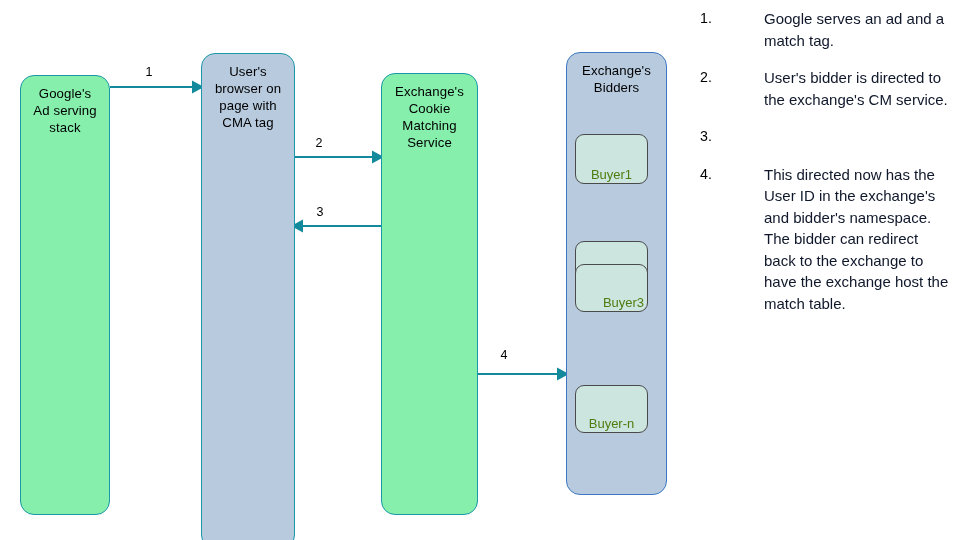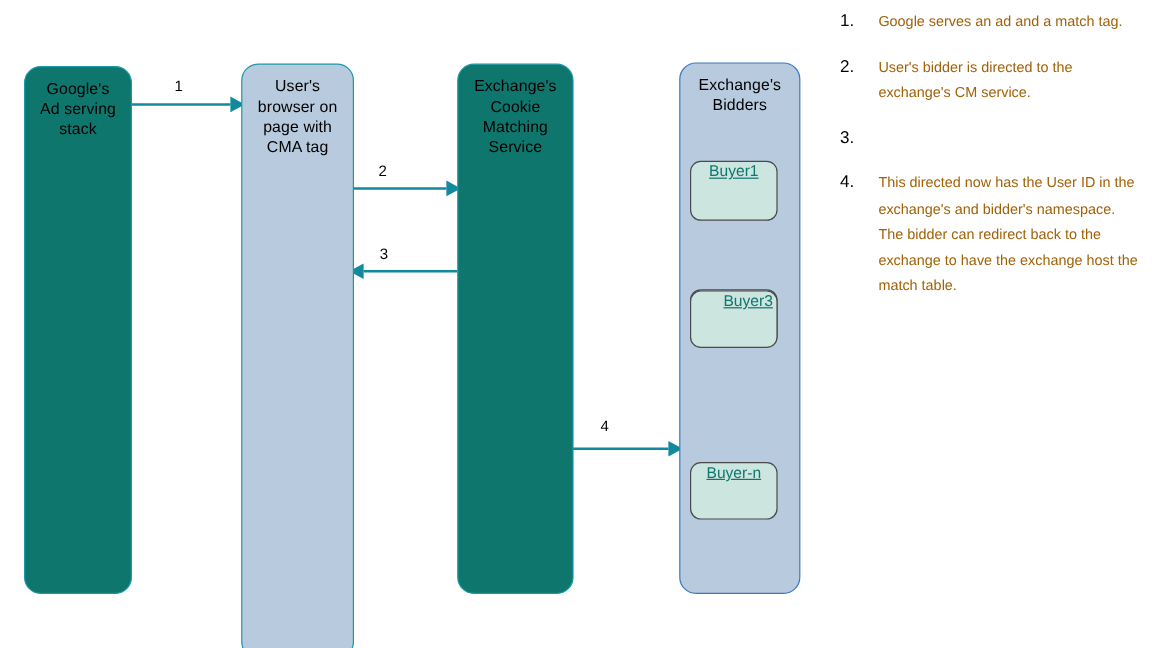--- a/index.html
+++ b/index.html
@@ -42,46 +42,46 @@
     text-align: center;
     font-size: 13.2px;
     line-height: 17px;
     letter-spacing: 0.1px;
     color: #000;
     padding: 0 3px;
     box-sizing: border-box;
   }
 
   .pillar.green {
-    background: #0f766e;
+    background: #86efac;
     border-color: #1a98a7;
+    margin-top: 20px;
   }
   .pillar.blue {
     background: #b7cade;
     border-color: #1a98a7;
   }
   .pillar.blue-bidders {
     background: #b7cade;
     border-color: #3d79c2;
   }
 
   
   .buyer {
     position: absolute;
     box-sizing: border-box;
     background: #cde5df;
     border: 1.3px solid #4a4a4a;
     border-radius: 9px;
     display: flex;
-    align-items: flex-start;
+    align-items: flex-end;
     justify-content: center;
     font-size: 13px;
     line-height: 16px;
-    color: #0f766e;
-    text-decoration: underline;
+    color: #4d7c0f;
   }
 
   
   .arrow-num {
     position: absolute;
     font-size: 12.5px;
     line-height: 14px;
     color: #000;
     text-align: center;
     width: 18px;
@@ -102,23 +102,24 @@
   }
   .step-num {
     width: 32px;
     flex: 0 0 32px;
     font-size: 14.2px;
     line-height: 21.5px;
     color: #000;
   }
   .step-text {
     flex: 1 1 auto;
-    font-size: 12px;
+    font-size: 15px;
     line-height: 21.5px;
-    color: #a16207;
+    color: #0f172a;
+    margin-left: 32px;
   }
 
   svg .arrow-line {
     stroke: #128a9c;
     stroke-width: 2.1px;
     fill: none;
   }
   svg .arrow-head {
     fill: #128a9c;
   }
@@ -171,21 +172,21 @@
   <div class="pillar blue-bidders" style="left:566px; top:52px; width:101px; height:443px;">
     <div class="pillar-label">Exchange's<br>Bidders</div>
   </div>
 
   <div class="buyer" style="left:575px; top:134px; width:73px; height:50px;">
     <span>Buyer1</span>
   </div>
   <div class="buyer" style="left:575px; top:193px; width:73px; height:48px;margin-top:48px;">
     <span>Buyer2</span>
   </div>
-  <div class="buyer" style="left:575px; top:242px; width:73px; height:48px;padding-left:24px;">
+  <div class="buyer" style="left:575px; top:264px; width:73px; height:48px;padding-left:24px;">
     <span>Buyer3</span>
   </div>
   <div class="buyer" style="left:575px; top:385px; width:73px; height:48px;">
     <span>Buyer-n</span>
   </div>
 
   <ol id="steps" style="list-style:none; margin:0; padding:0;">
     <li class="step">
       <span class="step-num">1.</span>
       <span class="step-text">Google serves an ad and a match tag.</span>

